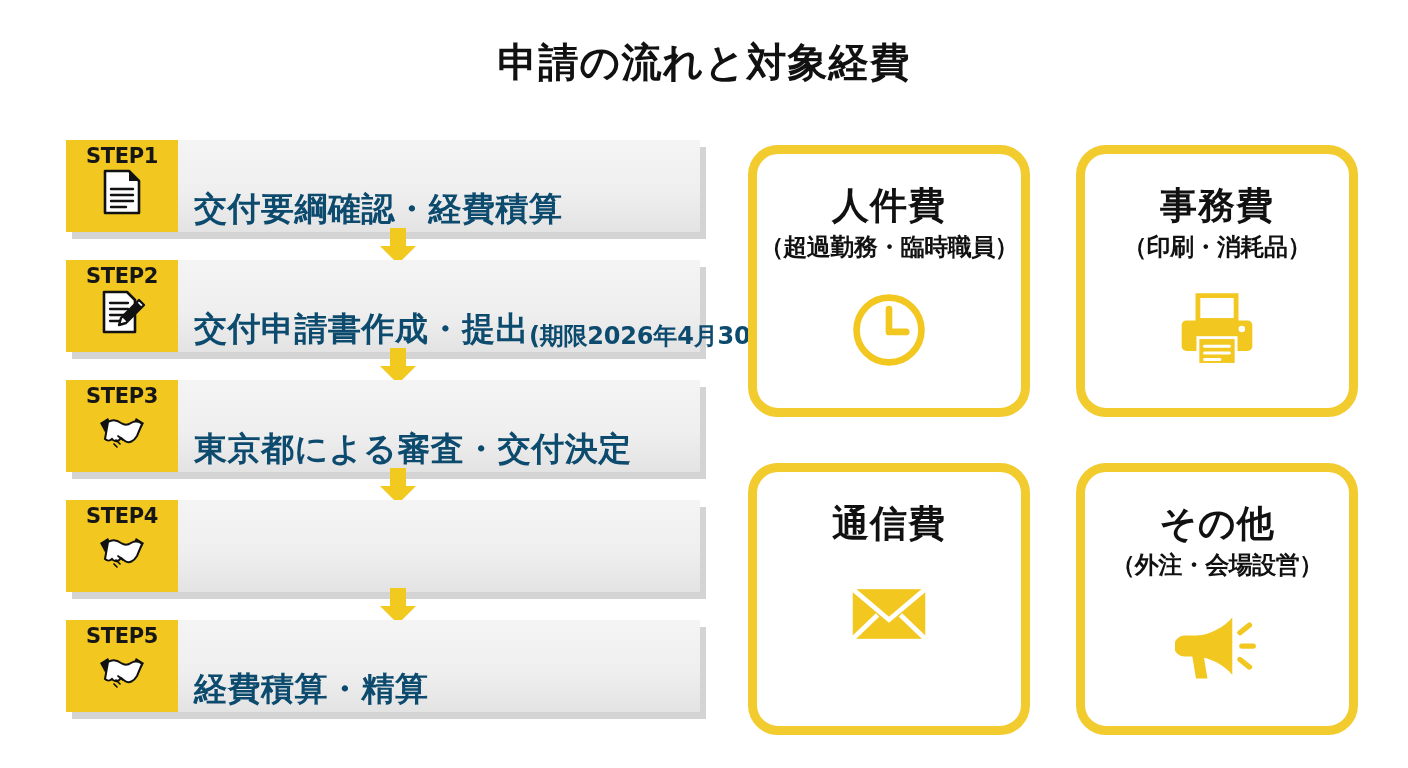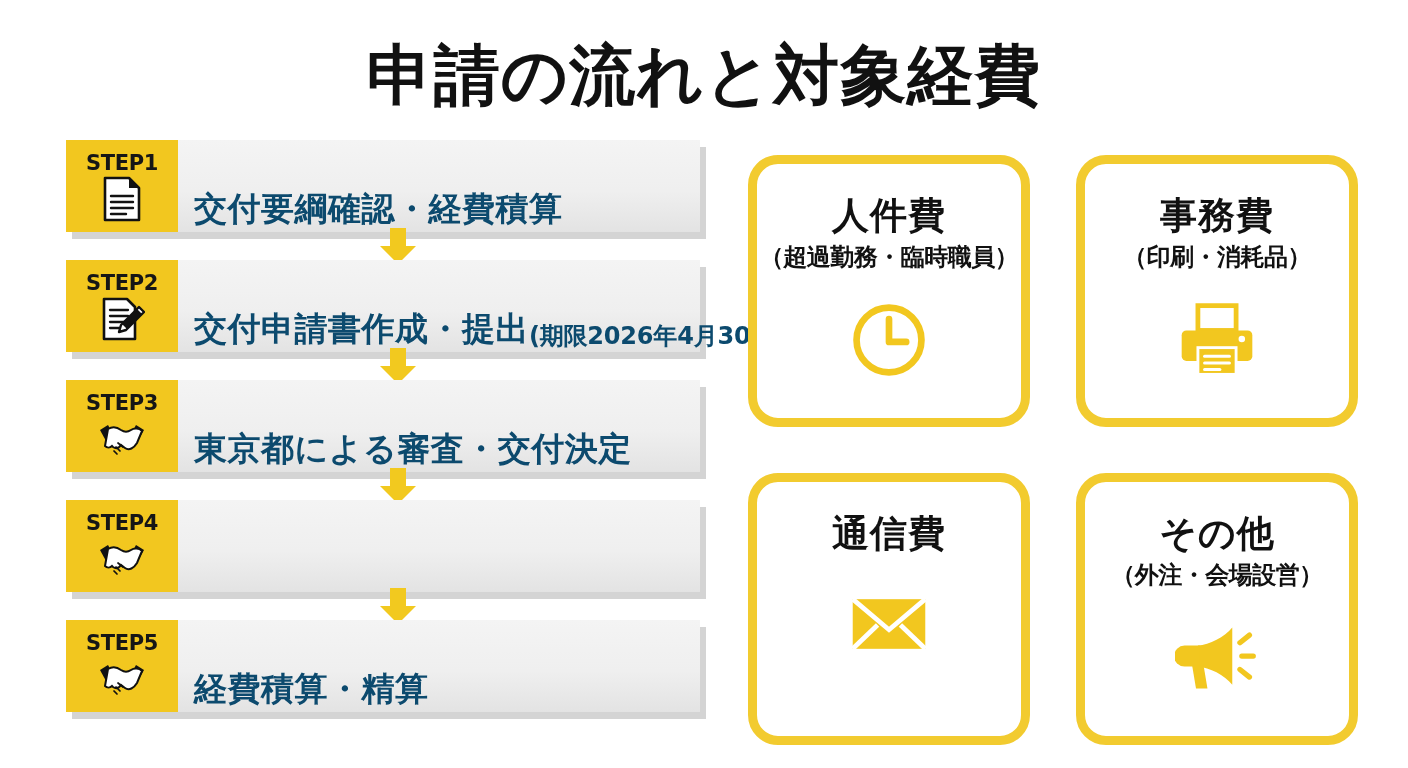--- a/index.html
+++ b/index.html
@@ -9,21 +9,21 @@
     font-family:"DejaVu Sans","Liberation Sans",sans-serif;
     overflow:hidden;
     position:relative;
   }
 
   
   .page-title{
     position:absolute;
     top:40px; left:0; width:1408px;
     text-align:center;
-    font-size:66px;
+    font-size:40px;
     font-weight:bold;
     color:#111111;
     letter-spacing:1px;
     line-height:1.1;
   }
 
   
   .steps{
     position:absolute;
     left:66px; top:140px;
@@ -43,21 +43,21 @@
   }
   .step-badge{
     position:absolute;
     left:0; top:0;
     width:112px; height:92px;
     background:#f2c71f;
     display:flex;
     flex-direction:column;
     align-items:center;
     justify-content:flex-start;
-    padding-top:12px;
+    padding-top:5px;
     box-sizing:border-box;
   }
   .step-badge .step-label{
     font-size:21px;
     font-weight:bold;
     color:#161616;
     letter-spacing:-0.4px;
     line-height:1.05;
     font-family:"DejaVu Sans","Liberation Sans",sans-serif;
   }
@@ -91,21 +91,21 @@
   }
   .arrow{
     position:absolute;
     left:308px; top:-4px;
     width:48px; height:36px;
   }
 
   
   .cards{
     position:absolute;
-    left:748px; top:155px;
+    left:748px; top:145px;
     width:600px;
     display:grid;
     grid-template-columns:282px 282px;
     grid-template-rows:272px 272px;
     column-gap:28px;
     row-gap:28px;
     gap:46px;
   }
   .card{
     border:9px solid #f2cb2f;

